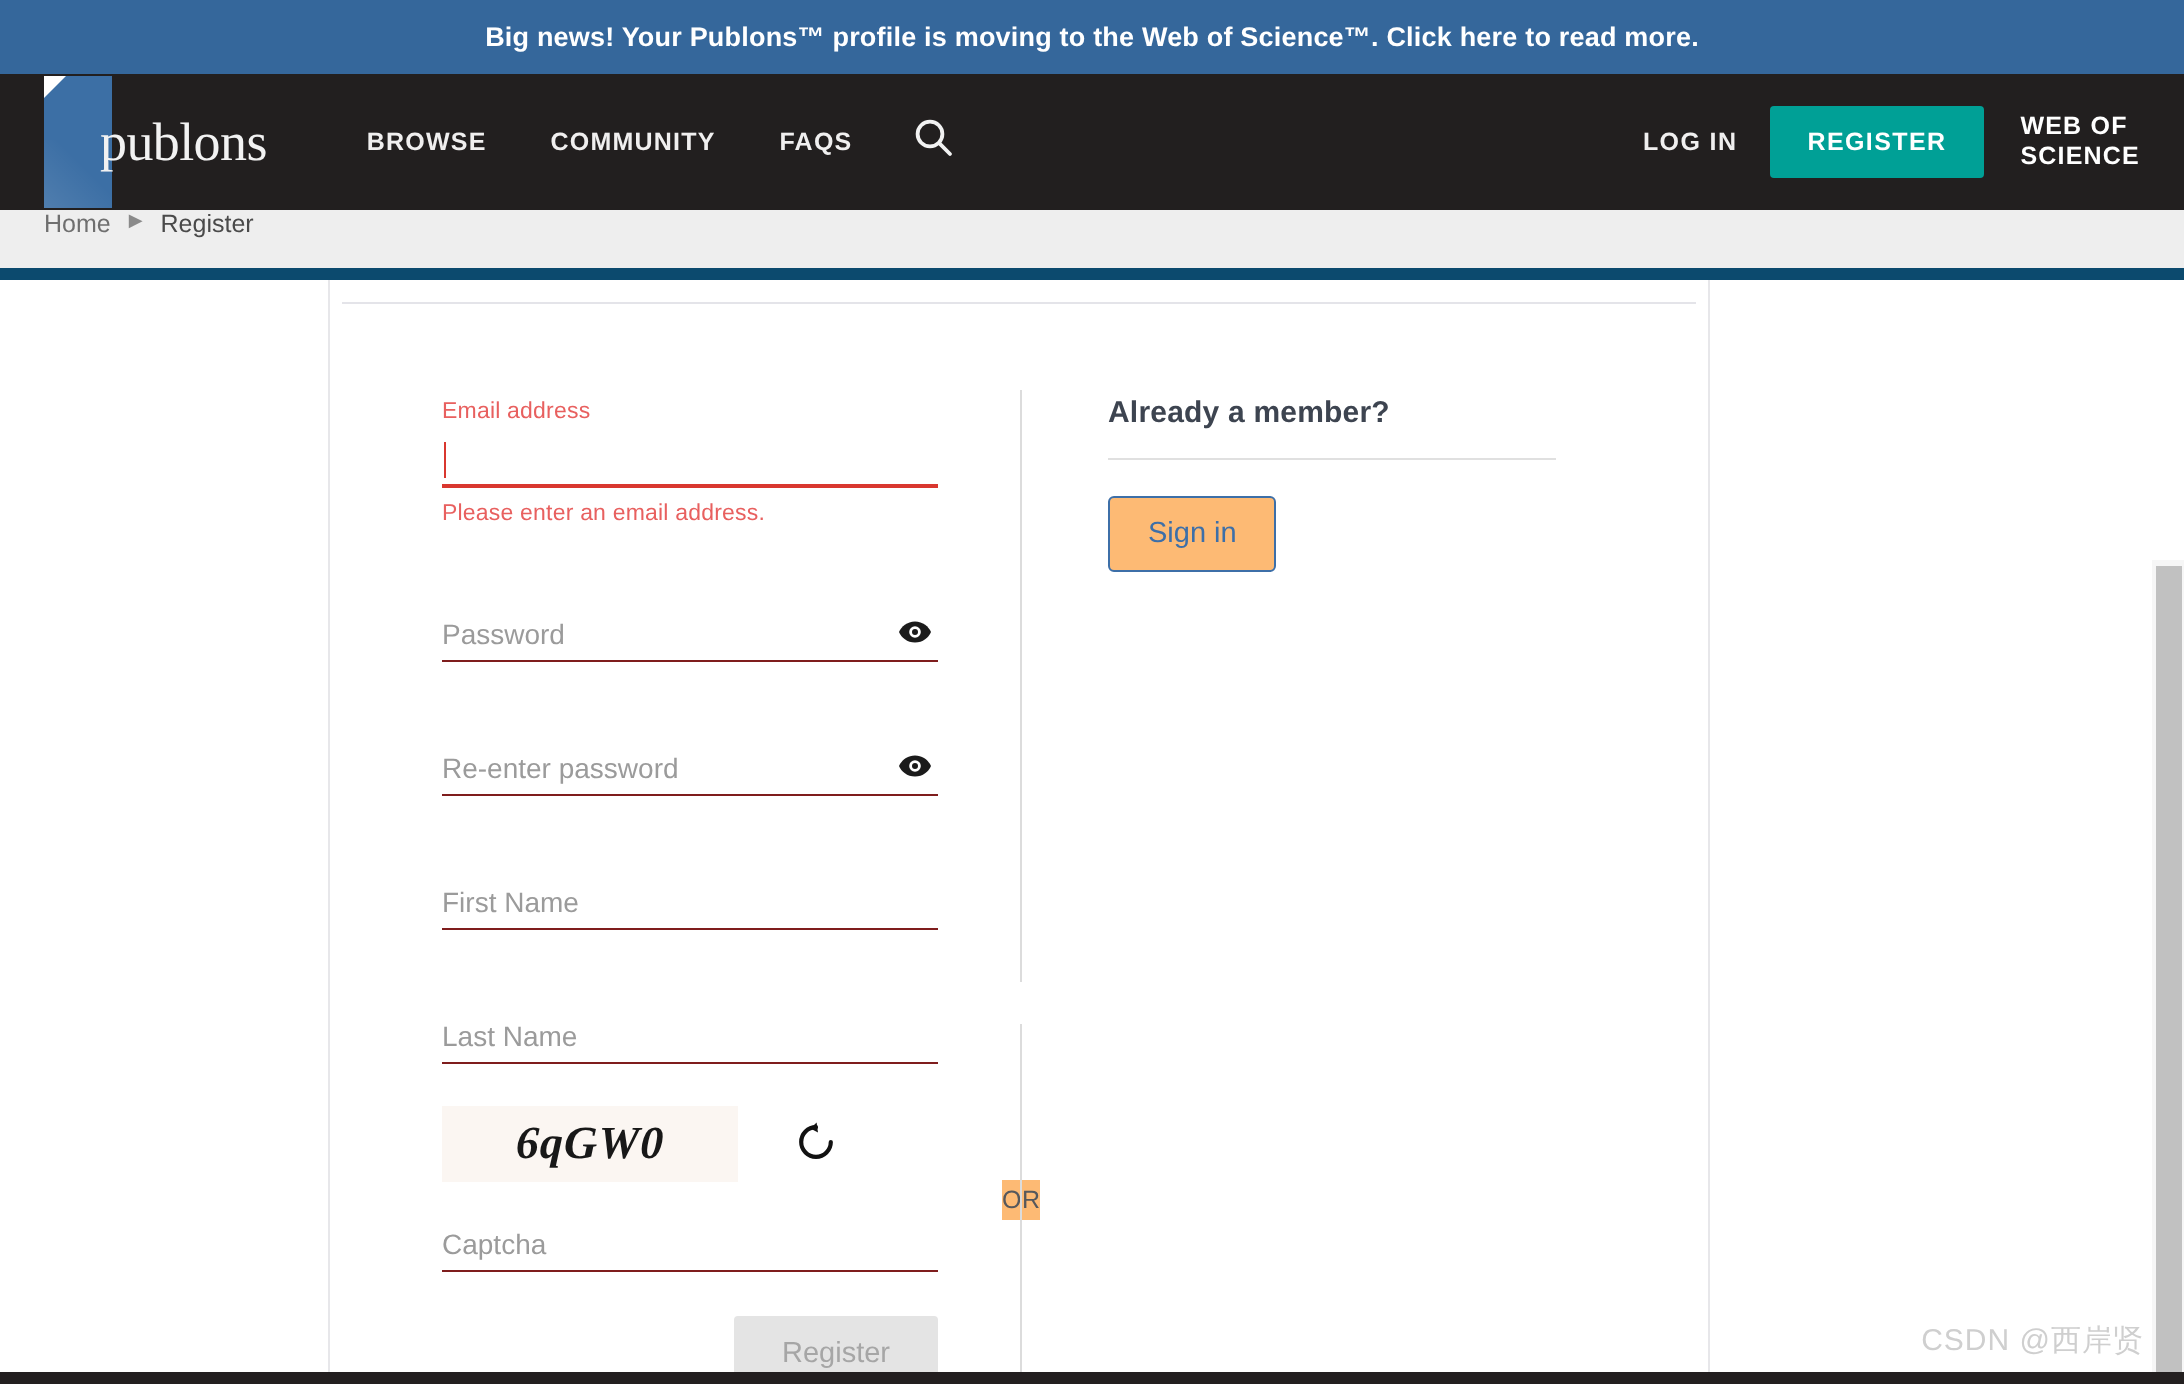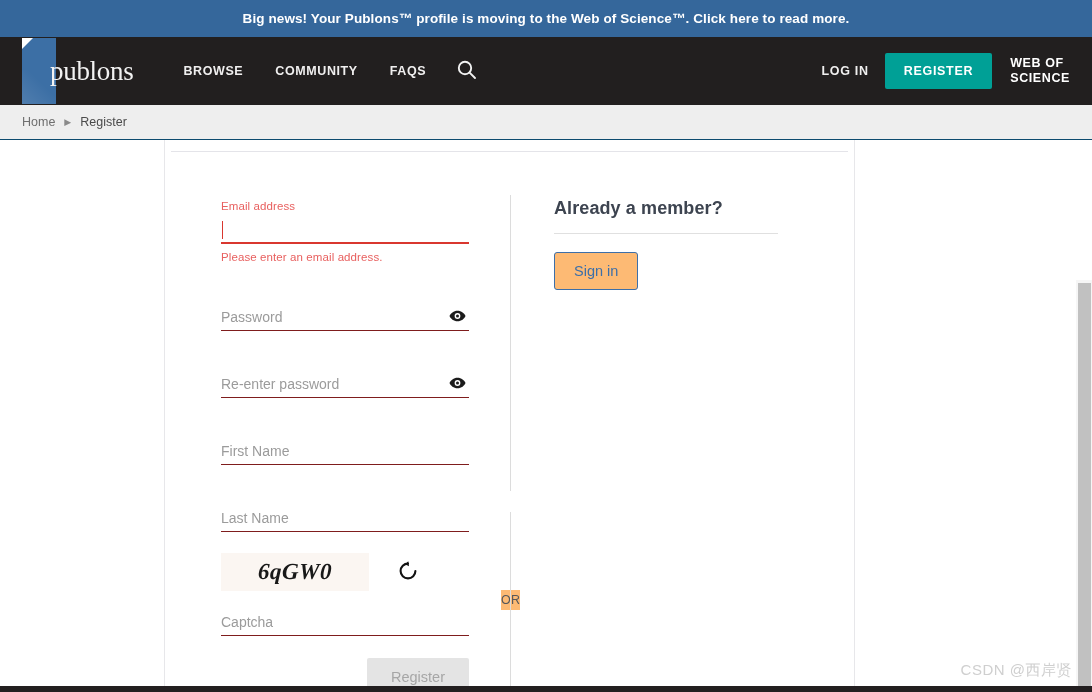--- a/index.html
+++ b/index.html
@@ -125,23 +125,23 @@
     letter-spacing: 0.6px;
     line-height: 1.18;
     margin-left: 18px;
     cursor: pointer;
   }
 
   
   .crumbbar {
     height: 35px;
     background: #eeeeee;
-    border-bottom: 1px solid #0c4a6e;
-    display: flex;
-    align-items: center;
+    border-bottom: 6px solid #0c4a6e;
+    display: flex;
+    align-items: flex-start;
     padding-left: 22px;
     font-size: 12.5px;
     color: #6f6f6f;
   }
   .crumb { cursor: pointer; }
   .crumb.current { color: #4a4a4a; cursor: default; }
   .crumb-sep {
     margin: 0 9px;
     font-size: 9px;
     color: #8a8a8a;
@@ -296,21 +296,21 @@
     border-radius: 2px;
     font-family: "Liberation Sans", sans-serif;
     font-size: 14.5px;
     padding: 11px 24px;
     min-width: 86px;
     cursor: default;
   }
 
   
   .member-title {
-    font-size: 18px;
+    font-size: 15px;
     font-weight: bold;
     color: #3d4450;
     letter-spacing: 0.1px;
   }
   .member-rule {
     height: 1px;
     background: #e0e0e0;
     margin-top: 14px;
     margin-bottom: 18px;
     width: 224px;

